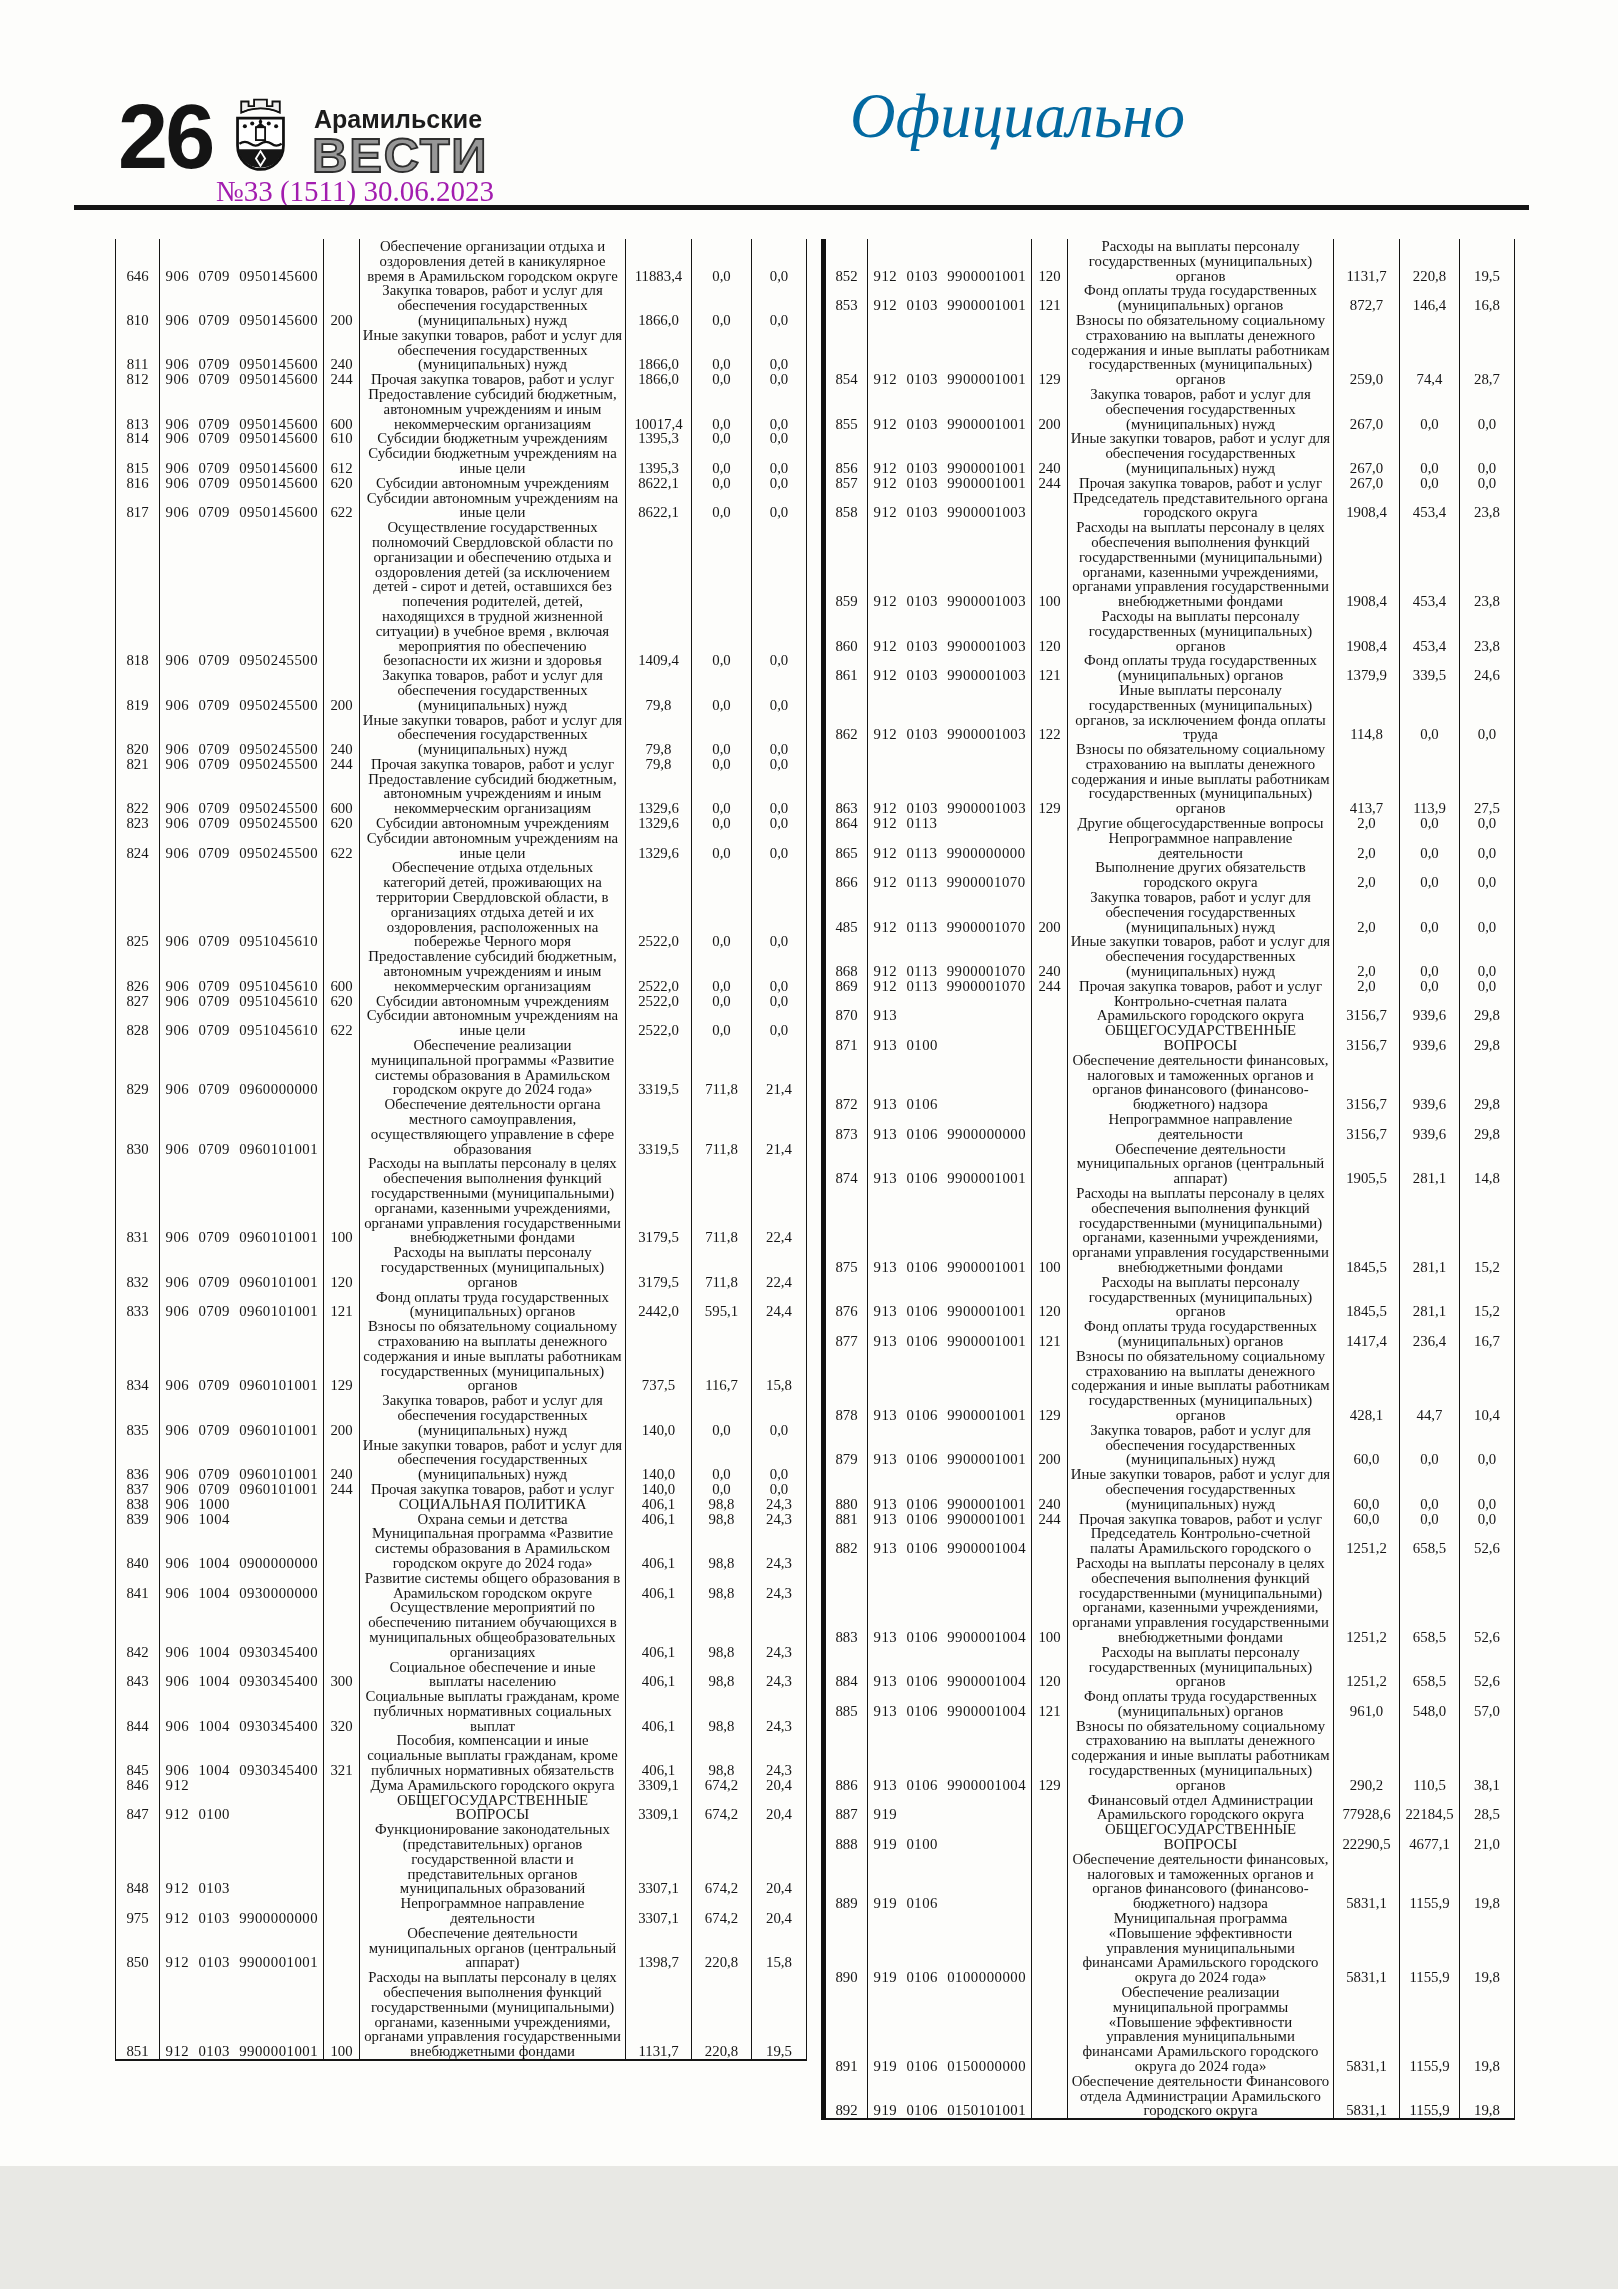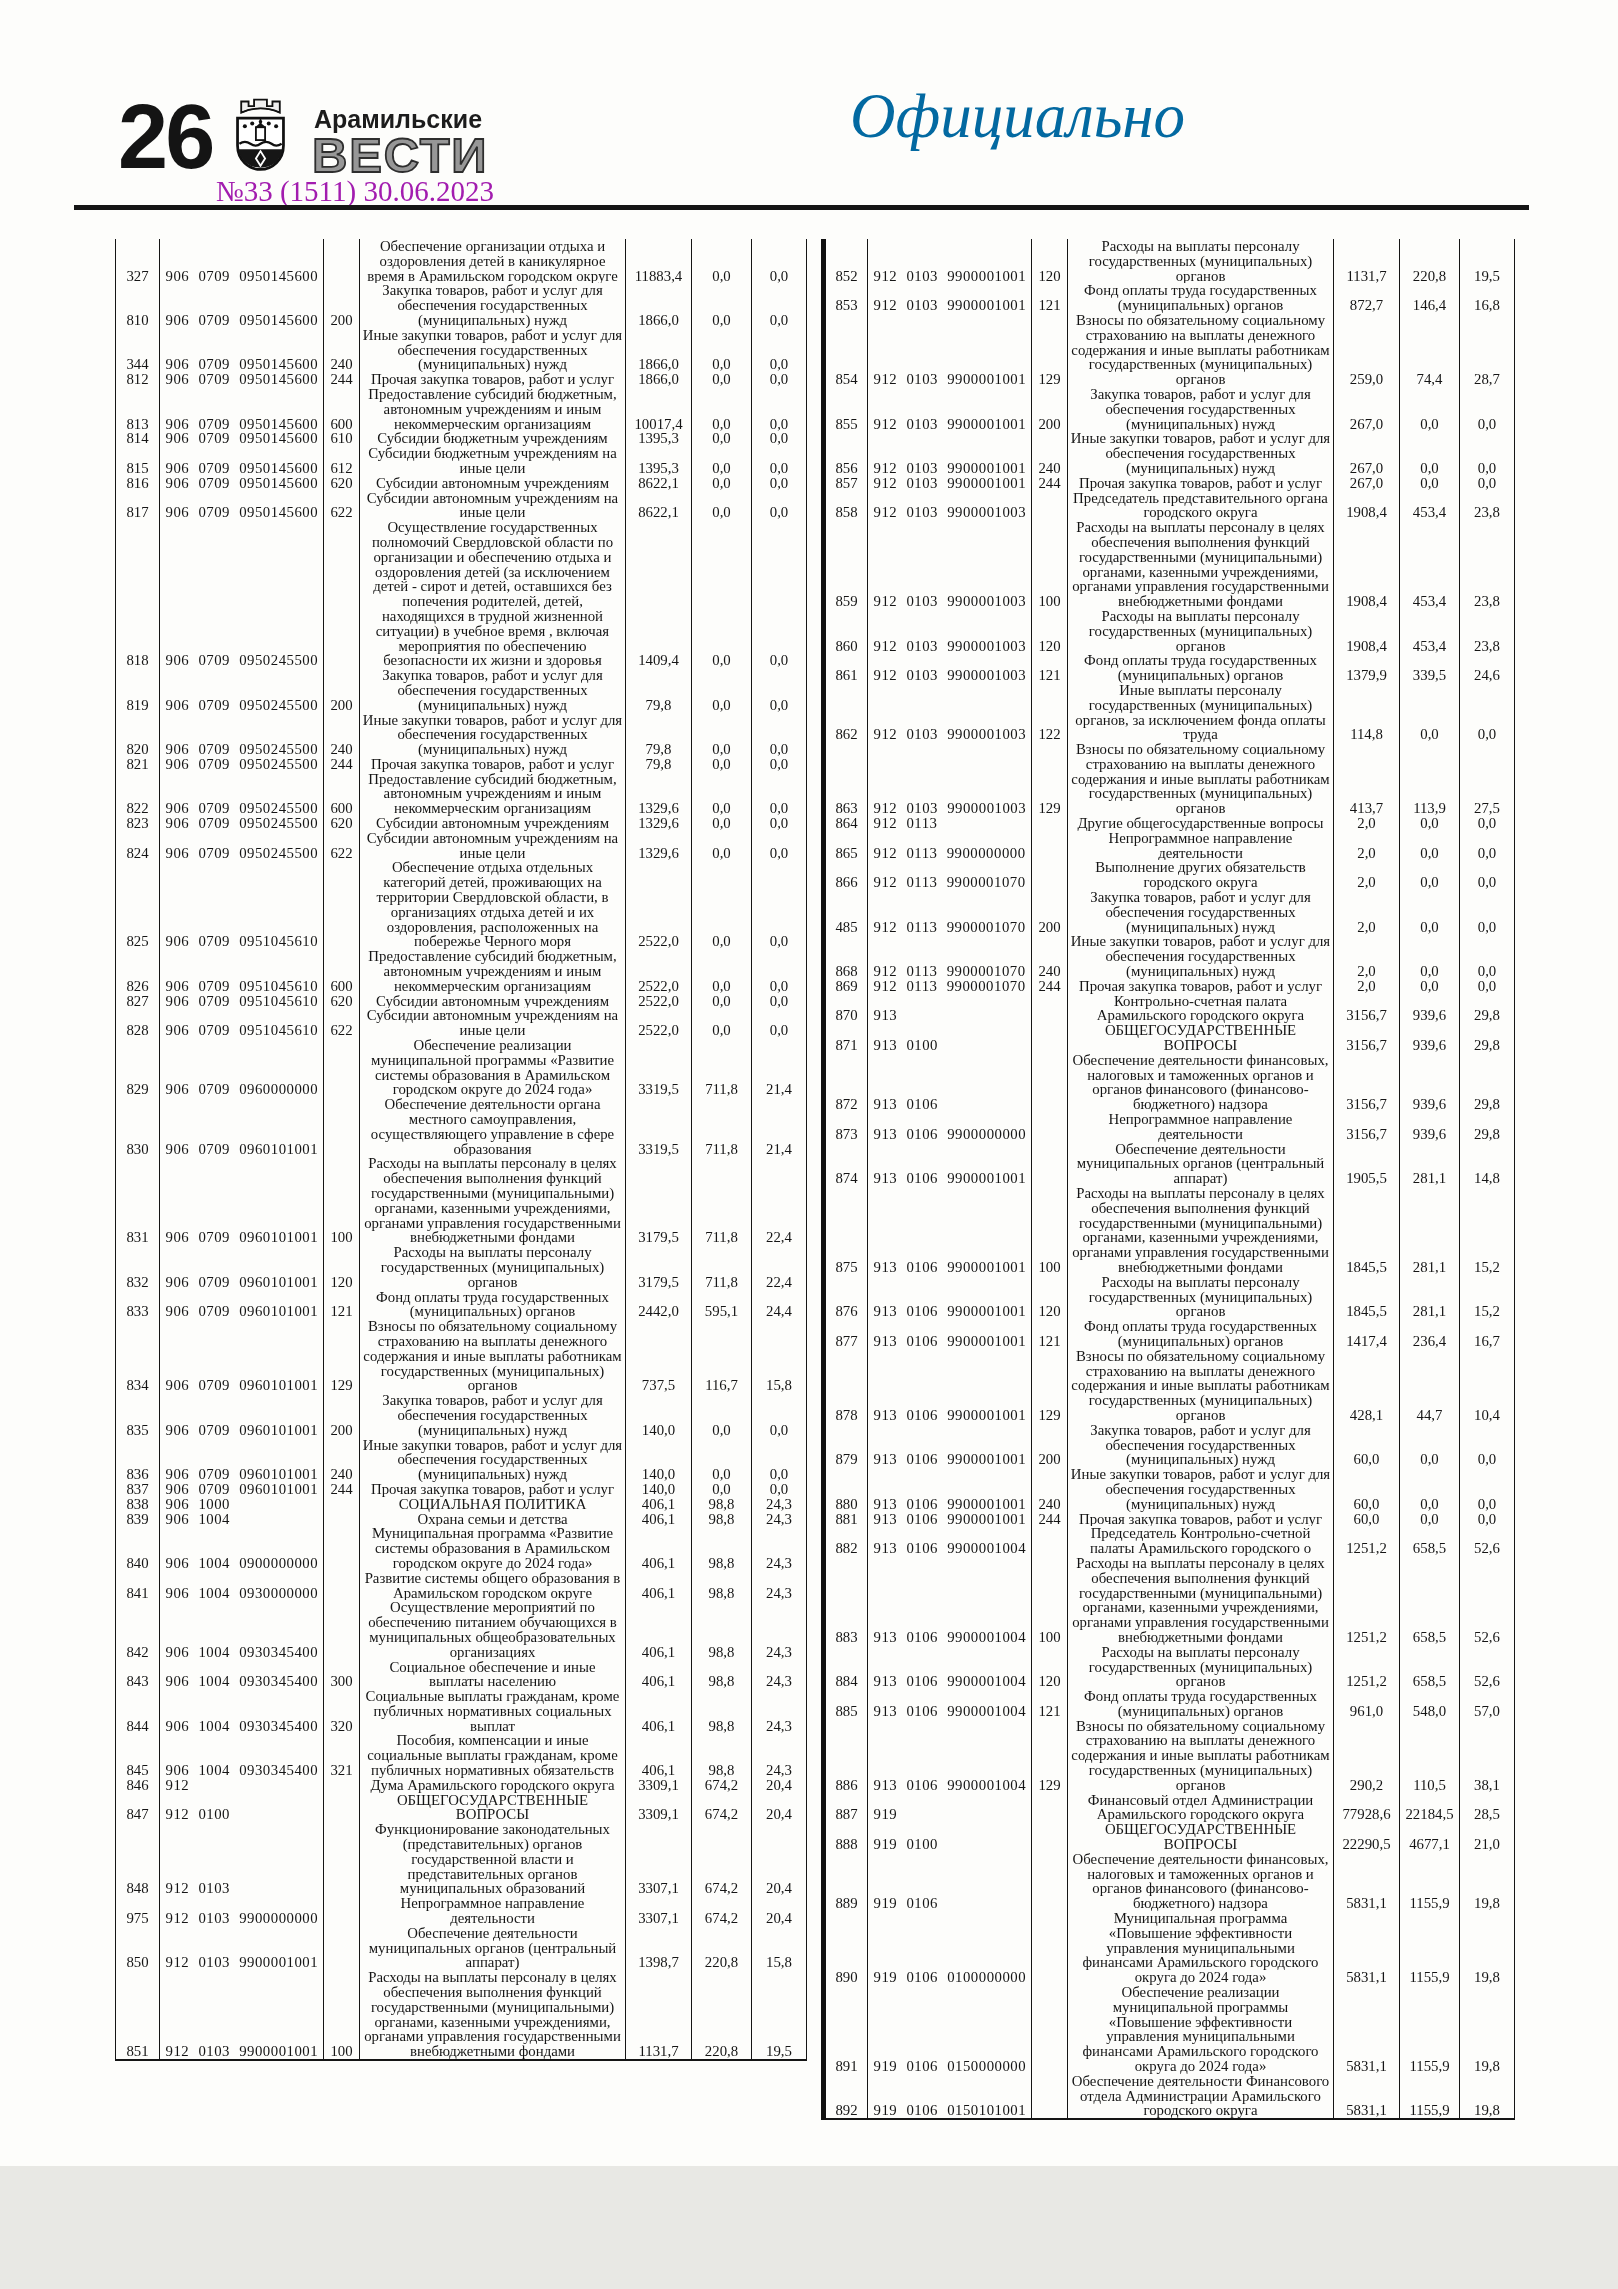--- a/index.html
+++ b/index.html
@@ -118,39 +118,39 @@
         <col style="width:44px">
           <col style="width:164px">
           <col style="width:36px">
         <col style="width:266px">
           <col style="width:66px">
           <col style="width:60px">
           <col style="width:55px">
       </colgroup>
       <tbody id="tbody-left">
           <tr>
-            <td class="num">327</td>
+            <td class="num">646</td>
             <td class="codes"><span class="code">906</span><span class="code">0709</span><span class="code">0950145600</span></td>
             <td class="c4"></td>
             <td class="desc">Обеспечение организации отдыха и оздоровления детей в каникулярное время в Арамильском городском округе</td>
             <td class="val">11883,4</td>
             <td class="val">0,0</td>
             <td class="val">0,0</td>
           </tr>
           <tr>
             <td class="num">810</td>
             <td class="codes"><span class="code">906</span><span class="code">0709</span><span class="code">0950145600</span></td>
             <td class="c4">200</td>
             <td class="desc">Закупка товаров, работ и услуг для обеспечения государственных (муниципальных) нужд</td>
             <td class="val">1866,0</td>
             <td class="val">0,0</td>
             <td class="val">0,0</td>
           </tr>
           <tr>
-            <td class="num">344</td>
+            <td class="num">811</td>
             <td class="codes"><span class="code">906</span><span class="code">0709</span><span class="code">0950145600</span></td>
             <td class="c4">240</td>
             <td class="desc">Иные закупки товаров, работ и услуг для обеспечения государственных (муниципальных) нужд</td>
             <td class="val">1866,0</td>
             <td class="val">0,0</td>
             <td class="val">0,0</td>
           </tr>
           <tr>
             <td class="num">812</td>
             <td class="codes"><span class="code">906</span><span class="code">0709</span><span class="code">0950145600</span></td>

